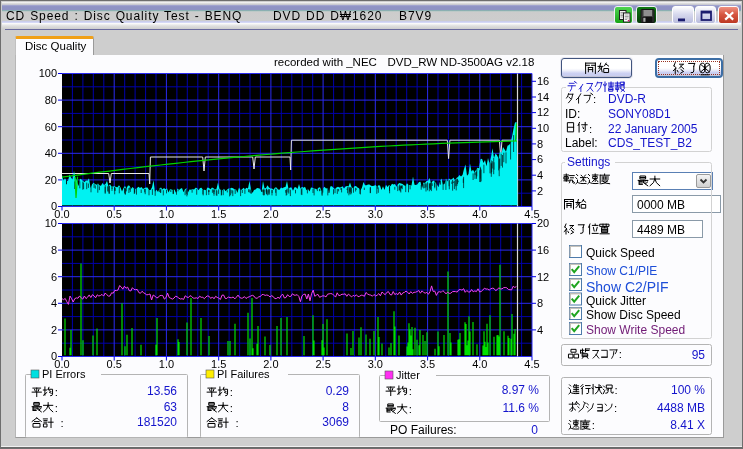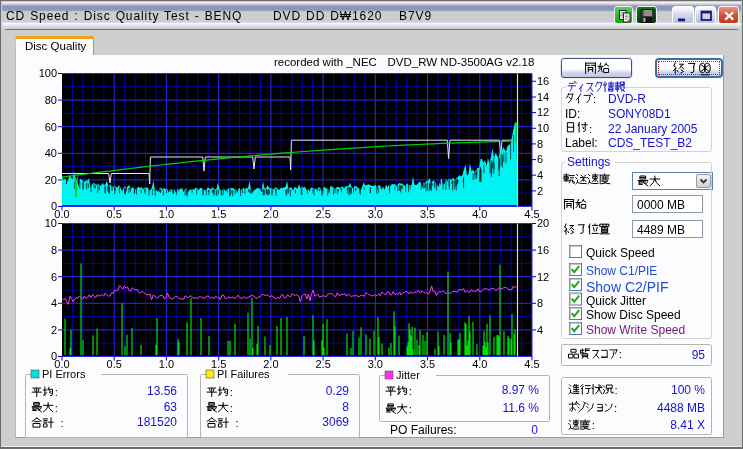--- a/index.html
+++ b/index.html
@@ -77,21 +77,21 @@
   <div id="page"></div>
   <div class="btn" id="btn1"></div>
   <div class="btn" id="btn2">
       <div class="focus"></div>
     </div>
   <div class="field" id="combo">
       <div id="combobtn"><svg width="13" height="12">
           <path d="M3.5 4.5L6.5 7.5L9.5 4.5" stroke="#333" stroke-width="1.8" fill="none"></path>
         </svg></div>
     </div>
-  <div class="field" style="left:631px;top:194px;width:71px;height:18px">0000 MB</div>
+  <div class="field" style="left:631px;top:194px;width:89px;height:18px">0000 MB</div>
   <div class="field" style="left:631px;top:219px;width:71px;height:18px">4489 MB</div>
   <svg width="743" height="449" viewBox="0 0 743 449" style="position:absolute;left:0;top:0" font-family="Liberation Sans,sans-serif">
 <rect x="61.0" y="72.5" width="470.0" height="133.0" fill="#000000"></rect>
 <path d="M71.4 72.5V205.5 M81.9 72.5V205.5 M92.3 72.5V205.5 M102.8 72.5V205.5 M123.7 72.5V205.5 M134.1 72.5V205.5 M144.6 72.5V205.5 M155.0 72.5V205.5 M175.9 72.5V205.5 M186.3 72.5V205.5 M196.8 72.5V205.5 M207.2 72.5V205.5 M228.1 72.5V205.5 M238.6 72.5V205.5 M249.0 72.5V205.5 M259.4 72.5V205.5 M280.3 72.5V205.5 M290.8 72.5V205.5 M301.2 72.5V205.5 M311.7 72.5V205.5 M332.6 72.5V205.5 M343.0 72.5V205.5 M353.4 72.5V205.5 M363.9 72.5V205.5 M384.8 72.5V205.5 M395.2 72.5V205.5 M405.7 72.5V205.5 M416.1 72.5V205.5 M437.0 72.5V205.5 M447.4 72.5V205.5 M457.9 72.5V205.5 M468.3 72.5V205.5 M489.2 72.5V205.5 M499.7 72.5V205.5 M510.1 72.5V205.5 M520.6 72.5V205.5 M61.0 85.8H531.0 M61.0 112.4H531.0 M61.0 139.0H531.0 M61.0 165.6H531.0 M61.0 192.2H531.0" stroke="#0000ac" fill="none" stroke-width="1"></path>
 <path d="M113.2 72.5V205.5 M165.4 72.5V205.5 M217.7 72.5V205.5 M269.9 72.5V205.5 M322.1 72.5V205.5 M374.3 72.5V205.5 M426.6 72.5V205.5 M478.8 72.5V205.5 M531.0 72.5V205.5 M61.0 72.5H531.0 M61.0 99.1H531.0 M61.0 125.7H531.0 M61.0 152.3H531.0 M61.0 178.9H531.0 M61.0 205.5H531.0" stroke="#2a2af0" fill="none" stroke-width="1"></path>
 <path d="M61 172.5H107.7L109 182L110.3 172.5H148L148.7 183L149.4 156H201.7L203 170L204.3 156H251.7L253 168L254.3 156H289L289.7 169L290.4 139.2H446.3L447.6 157.6L448.9 139.2H498.4L499.7 156L501 139.2H516.5" stroke="#e8e8e8" fill="none" stroke-width="1"></path>
 <line x1="516.5" y1="72.5" x2="516.5" y2="205.5" stroke="#d8d8d8" stroke-width="1.2"></line>
 <polygon points="61.0,204.3 61.0,173.9 62.5,179.6 64.0,177.3 65.5,179.8 67.0,179.9 68.5,173.4 70.0,176.6 71.5,178.6 73.0,170.0 74.5,177.2 76.0,180.1 77.5,185.2 79.0,177.8 80.5,178.4 82.0,180.0 83.5,181.0 85.0,179.6 86.5,179.8 88.0,177.2 89.5,187.0 91.0,183.6 92.5,181.8 94.0,183.0 95.5,183.7 97.0,182.5 98.5,184.5 100.0,184.8 101.5,182.0 103.0,183.9 104.5,183.1 106.0,179.7 107.5,185.5 109.0,183.3 110.5,185.6 112.0,185.4 113.5,185.3 115.0,186.1 116.5,186.2 118.0,184.2 119.5,186.6 121.0,190.6 122.5,187.1 124.0,185.0 125.5,187.5 127.0,184.6 128.5,184.8 130.0,188.0 131.5,186.0 133.0,187.4 134.5,188.0 136.0,187.0 137.5,185.8 139.0,187.1 140.5,186.0 142.0,187.9 143.5,187.0 145.0,186.5 146.5,186.5 148.0,188.9 149.5,188.9 151.0,186.3 152.5,179.2 154.0,190.8 155.5,188.8 157.0,190.9 158.5,187.4 160.0,186.5 161.5,188.5 163.0,187.0 164.5,188.2 166.0,187.3 167.5,191.6 169.0,188.2 170.5,188.6 172.0,189.1 173.5,188.6 175.0,191.7 176.5,187.4 178.0,189.0 179.5,187.7 181.0,187.1 182.5,191.3 184.0,188.2 185.5,187.3 187.0,191.4 188.5,188.4 190.0,188.7 191.5,188.1 193.0,188.6 194.5,186.7 196.0,186.9 197.5,189.3 199.0,187.0 200.5,186.7 202.0,188.9 203.5,188.8 205.0,189.2 206.5,186.5 208.0,187.1 209.5,188.2 211.0,186.5 212.5,187.3 214.0,188.5 215.5,187.7 217.0,181.4 218.5,187.9 220.0,189.0 221.5,189.2 223.0,187.7 224.5,190.2 226.0,188.7 227.5,187.6 229.0,187.7 230.5,186.7 232.0,187.3 233.5,188.2 235.0,188.5 236.5,191.2 238.0,186.4 239.5,189.1 241.0,188.6 242.5,186.7 244.0,188.2 245.5,186.8 247.0,187.5 248.5,179.9 250.0,188.4 251.5,192.0 253.0,188.9 254.5,188.4 256.0,187.1 257.5,187.3 259.0,187.8 260.5,191.1 262.0,180.0 263.5,187.3 265.0,187.0 266.5,184.2 268.0,186.5 269.5,187.5 271.0,187.4 272.5,188.7 274.0,186.4 275.5,186.5 277.0,188.4 278.5,188.8 280.0,186.4 281.5,187.2 283.0,186.2 284.5,186.0 286.0,180.0 287.5,187.9 289.0,186.5 290.5,186.4 292.0,189.7 293.5,186.2 295.0,186.3 296.5,187.9 298.0,183.0 299.5,187.8 301.0,185.8 302.5,186.7 304.0,185.7 305.5,189.3 307.0,188.1 308.5,190.6 310.0,186.4 311.5,186.7 313.0,187.4 314.5,187.7 316.0,188.5 317.5,186.8 319.0,186.2 320.5,189.9 322.0,187.4 323.5,185.7 325.0,187.4 326.5,187.0 328.0,190.3 329.5,185.2 331.0,185.3 332.5,187.1 334.0,188.0 335.5,186.6 337.0,185.8 338.5,186.5 340.0,186.3 341.5,185.2 343.0,187.5 344.5,185.6 346.0,185.0 347.5,185.4 349.0,181.4 350.5,186.0 352.0,187.2 353.5,185.3 355.0,185.1 356.5,186.5 358.0,187.3 359.5,189.4 361.0,186.6 362.5,180.9 364.0,184.2 365.5,184.3 367.0,183.6 368.5,183.6 370.0,184.7 371.5,185.0 373.0,184.8 374.5,184.1 376.0,185.7 377.5,184.3 379.0,184.6 380.5,189.0 382.0,185.3 383.5,189.1 385.0,183.7 386.5,185.9 388.0,184.1 389.5,185.2 391.0,182.7 392.5,183.4 394.0,183.0 395.5,185.7 397.0,182.9 398.5,182.0 400.0,182.6 401.5,183.0 403.0,184.3 404.5,184.9 406.0,182.3 407.5,184.1 409.0,184.2 410.5,184.4 412.0,175.6 413.5,183.7 415.0,183.9 416.5,183.2 418.0,180.9 419.5,180.8 421.0,187.6 422.5,181.4 424.0,182.0 425.5,180.1 427.0,180.0 428.5,177.0 430.0,182.3 431.5,180.3 433.0,179.5 434.5,181.6 436.0,183.6 437.5,186.2 439.0,180.5 440.5,177.5 442.0,183.4 443.5,183.0 445.0,177.4 446.5,180.5 448.0,177.4 449.5,178.8 451.0,178.3 452.5,176.5 454.0,179.8 455.5,177.0 457.0,176.0 458.5,174.0 460.0,175.5 461.5,173.9 463.0,167.9 464.5,163.6 466.0,174.8 467.5,173.1 469.0,162.5 470.5,170.6 472.0,168.8 473.5,171.3 475.0,169.1 476.5,166.8 478.0,167.3 479.5,158.2 481.0,157.8 482.5,161.9 484.0,158.9 485.5,165.2 487.0,157.1 488.5,162.6 490.0,156.0 491.5,147.2 493.0,157.1 494.5,152.6 496.0,154.3 497.5,157.2 499.0,150.3 500.5,152.3 502.0,146.1 503.5,148.2 505.0,150.7 506.5,144.7 508.0,143.9 509.5,142.3 511.0,135.8 512.5,127.7 514.0,121.5 515.5,121.1 516.5,204.3" fill="#00f2f2"></polygon>
 <path d="M94.3 184.4L94.3 187.7 M401.3 184.3L401.3 188.2 M118.3 186.0L118.3 192.3 M489.0 161.5L489.0 172.3 M98.4 185.3L98.4 189.1 M208.0 189.2L208.0 190.8 M497.7 154.3L497.7 169.4 M492.7 156.9L492.7 173.2 M184.1 189.5L184.1 194.2 M275.1 188.1L275.1 194.8 M144.2 188.0L144.2 193.2 M284.8 189.0L284.8 191.7 M213.0 188.4L213.0 194.7 M211.4 188.4L211.4 191.8 M490.2 159.4L490.2 172.6 M268.0 188.8L268.0 191.7 M501.5 154.0L501.5 166.6 M509.6 140.9L509.6 158.5 M249.2 189.1L249.2 192.0 M404.7 183.8L404.7 191.1 M154.2 188.2L154.2 194.8 M260.5 188.2L260.5 190.7 M502.8 151.7L502.8 161.2 M133.7 187.5L133.7 192.3 M104.2 184.2L104.2 192.8 M271.0 189.1L271.0 194.4 M287.8 187.8L287.8 192.6 M185.9 188.1L185.9 195.4 M172.4 188.5L172.4 192.2 M479.6 167.0L479.6 181.1 M453.4 179.8L453.4 188.1 M250.0 187.8L250.0 192.8 M433.7 182.0L433.7 185.9 M327.9 186.5L327.9 191.9 M129.3 187.1L129.3 190.9 M312.0 187.8L312.0 192.0 M207.8 189.3L207.8 193.9 M321.0 188.2L321.0 193.6 M81.8 180.6L81.8 188.7 M429.6 182.2L429.6 188.9 M433.8 180.2L433.8 187.3 M78.8 180.4L78.8 187.3 M456.0 177.6L456.0 184.8 M300.3 188.1L300.3 193.6 M247.7 188.3L247.7 191.0 M274.7 187.6L274.7 191.8 M375.8 185.4L375.8 192.8 M448.1 178.9L448.1 185.2 M205.4 188.4L205.4 194.2 M457.2 179.5L457.2 181.3 M347.9 186.0L347.9 194.3 M400.3 184.6L400.3 187.1 M349.1 186.1L349.1 191.1 M376.4 184.9L376.4 187.8 M422.7 183.1L422.7 187.4 M127.9 187.1L127.9 192.0 M421.0 183.5L421.0 185.4 M456.5 178.1L456.5 183.0 M475.5 170.6L475.5 177.8 M177.1 189.1L177.1 190.3 M426.5 181.3L426.5 189.3 M133.6 187.6L133.6 191.1 M328.2 187.2L328.2 191.5 M175.3 188.0L175.3 191.2 M236.3 188.7L236.3 191.5 M321.1 187.6L321.1 194.8 M195.7 187.9L195.7 193.7 M186.3 188.6L186.3 193.8 M399.3 185.5L399.3 190.4 M287.0 187.5L287.0 191.4 M423.9 182.2L423.9 187.1 M350.4 186.5L350.4 192.4 M388.6 184.9L388.6 192.3 M346.6 186.1L346.6 192.3 M201.9 188.8L201.9 193.3 M393.8 185.8L393.8 188.7 M400.6 185.2L400.6 187.3 M306.4 187.1L306.4 192.4 M475.8 167.9L475.8 175.4 M435.6 181.3L435.6 189.5 M400.2 184.8L400.2 187.2 M498.2 157.6L498.2 175.2 M451.6 178.8L451.6 189.7 M500.2 152.8L500.2 164.9 M420.2 183.9L420.2 188.7 M268.0 188.1L268.0 193.6 M326.8 186.9L326.8 194.4 M111.1 186.4L111.1 187.9 M462.6 175.8L462.6 187.1 M162.3 189.2L162.3 194.4 M474.0 170.9L474.0 177.9 M125.3 186.1L125.3 190.4 M285.2 189.0L285.2 194.6 M123.5 186.9L123.5 192.4 M398.6 183.7L398.6 189.3 M398.2 185.4L398.2 189.3 M106.9 185.6L106.9 189.9 M493.0 161.3L493.0 168.7 M262.9 187.7L262.9 194.6 M107.0 185.2L107.0 190.8 M505.0 151.3L505.0 162.4 M148.0 188.9L148.0 194.3 M268.0 188.2L268.0 193.4 M332.5 188.2L332.5 193.4 M172.3 189.2L172.3 193.1 M93.1 182.8L93.1 186.9 M159.8 187.7L159.8 191.7 M128.8 186.4L128.8 188.9 M450.9 180.5L450.9 183.0 M175.5 189.2L175.5 193.7 M73.7 180.4L73.7 188.0 M169.8 188.9L169.8 191.0 M85.7 181.6L85.7 188.2 M399.8 184.6L399.8 191.5 M294.5 188.8L294.5 192.4 M490.3 162.9L490.3 175.8 M454.7 179.0L454.7 185.3 M498.7 157.6L498.7 167.5 M243.9 188.3L243.9 192.8 M474.1 171.6L474.1 174.2 M337.6 188.0L337.6 190.4 M348.8 186.7L348.8 190.4 M512.6 134.1L512.6 151.0 M336.3 188.0L336.3 192.9 M448.3 179.4L448.3 188.3 M388.5 185.8L388.5 189.9 M165.5 188.8L165.5 192.4 M250.4 189.3L250.4 192.4 M363.3 186.6L363.3 189.0 M480.1 168.5L480.1 180.3 M104.2 186.1L104.2 191.7 M429.7 181.7L429.7 188.3 M316.4 188.1L316.4 190.1 M222.2 188.4L222.2 194.2 M455.2 178.3L455.2 189.4 M334.0 187.6L334.0 192.2 M158.4 188.1L158.4 191.1 M111.0 185.2L111.0 189.9 M407.5 183.7L407.5 191.3 M444.9 178.9L444.9 188.9 M339.9 186.8L339.9 188.9 M482.9 163.7L482.9 172.2 M143.7 187.8L143.7 191.4 M215.9 189.6L215.9 194.8 M318.5 187.9L318.5 190.2 M348.8 187.7L348.8 192.8 M159.5 188.5L159.5 191.8 M229.6 188.3L229.6 194.3 M319.1 188.5L319.1 189.7 M133.3 187.3L133.3 192.9 M185.3 188.4L185.3 192.8 M262.2 188.9L262.2 194.0 M113.6 186.2L113.6 189.6 M369.4 186.1L369.4 191.9 M82.6 181.7L82.6 188.1 M65.5 179.7L65.5 183.3 M124.2 187.3L124.2 190.5 M65.5 178.4L65.5 183.0 M234.2 188.4L234.2 192.9 M439.5 180.0L439.5 183.6 M452.4 180.6L452.4 181.9 M479.3 165.8L479.3 177.6 M321.8 187.3L321.8 191.6 M114.2 187.1L114.2 189.9 M425.0 182.1L425.0 190.5 M478.7 169.2L478.7 181.0 M172.2 188.4L172.2 192.9 M241.3 189.0L241.3 192.0 M212.9 189.3L212.9 192.9 M113.7 186.0L113.7 193.3 M220.3 188.3L220.3 194.5 M431.2 182.3L431.2 185.0 M151.4 188.1L151.4 193.9 M358.9 187.1L358.9 192.8 M285.8 187.8L285.8 193.9 M265.4 187.7L265.4 193.0 M349.8 186.5L349.8 193.5 M346.1 187.6L346.1 189.0 M262.3 188.8L262.3 191.5 M87.4 182.5L87.4 186.9 M266.7 189.2L266.7 194.4 M96.8 183.2L96.8 191.7 M340.6 187.1L340.6 191.4 M313.1 187.3L313.1 194.4 M265.7 187.9L265.7 193.5 M207.7 188.8L207.7 191.1 M90.0 183.9L90.0 191.3 M217.6 188.4L217.6 192.9 M140.2 188.5L140.2 192.0 M261.1 188.5L261.1 190.9 M230.9 189.1L230.9 192.4 M215.3 188.6L215.3 194.4 M355.2 187.4L355.2 188.9 M369.3 186.5L369.3 192.2 M359.4 185.7L359.4 193.4 M213.0 188.6L213.0 191.0 M220.5 187.9L220.5 193.9 M239.6 188.5L239.6 195.1 M202.2 188.9L202.2 194.4 M430.4 181.4L430.4 190.1 M396.7 184.4L396.7 190.1 M354.6 186.8L354.6 190.5 M226.3 189.3L226.3 191.4 M491.3 160.2L491.3 167.5 M124.3 187.7L124.3 193.5 M107.8 185.1L107.8 192.6 M462.3 177.5L462.3 181.9 M409.1 184.6L409.1 188.3 M135.5 187.1L135.5 193.6 M428.5 182.8L428.5 187.4 M248.1 188.3L248.1 191.4 M263.2 188.9L263.2 194.0 M265.4 188.4L265.4 191.7 M428.3 182.1L428.3 190.3 M228.6 188.0L228.6 195.4 M271.1 188.8L271.1 192.0 M300.9 187.2L300.9 194.1 M425.0 183.2L425.0 186.3 M352.5 186.0L352.5 191.7 M108.5 185.0L108.5 192.7 M191.1 188.3L191.1 191.7 M472.1 172.4L472.1 179.0 M490.7 161.8L490.7 171.0 M220.4 189.5L220.4 190.6 M289.4 188.7L289.4 195.1 M231.8 189.5L231.8 195.1 M442.1 180.1L442.1 188.9 M124.3 187.3L124.3 193.4 M377.3 186.4L377.3 191.8 M265.2 189.3L265.2 190.5" stroke="#001414" fill="none" stroke-width="0.8" opacity="0.9"></path>
 <path d="M61.0 176.2L68.6 175.2L76.2 174.2L83.8 173.2L91.3 172.2L98.9 171.2L106.5 170.3L114.1 169.3L121.7 168.4L129.2 167.5L136.8 166.6L144.4 165.7L152.0 164.8L159.6 164.0L167.2 163.1L174.8 162.3L182.3 161.5L189.9 160.7L197.5 159.9L205.1 159.1L212.7 158.4L220.2 157.7L227.8 156.9L235.4 156.2L243.0 155.5L250.6 154.8L258.2 154.2L265.8 153.5L273.3 152.9L280.9 152.2L288.5 151.6L296.1 151.0L303.7 150.5L311.2 149.9L318.8 149.3L326.4 148.8L334.0 148.3L341.6 147.8L349.2 147.3L356.8 146.8L364.3 146.3L371.9 145.9L379.5 145.4L387.1 145.0L394.7 144.6L402.2 144.2L409.8 143.8L417.4 143.5L425.0 143.1L432.6 142.8L440.2 142.4L447.8 142.1L455.3 141.8L462.9 141.6L470.5 141.3L478.1 141.1L485.7 140.8L493.2 140.6L500.8 140.4L508.4 140.2L516.0 140.0" stroke="#00d400" fill="none" stroke-width="1.2"></path>

